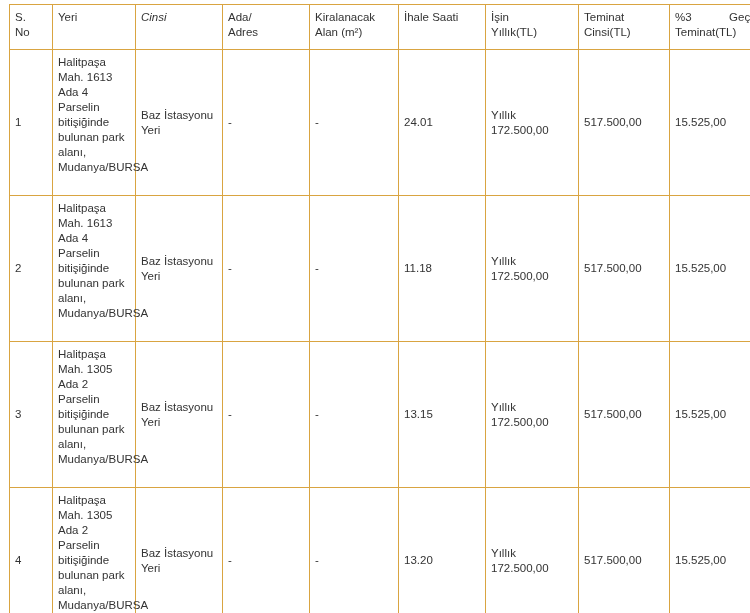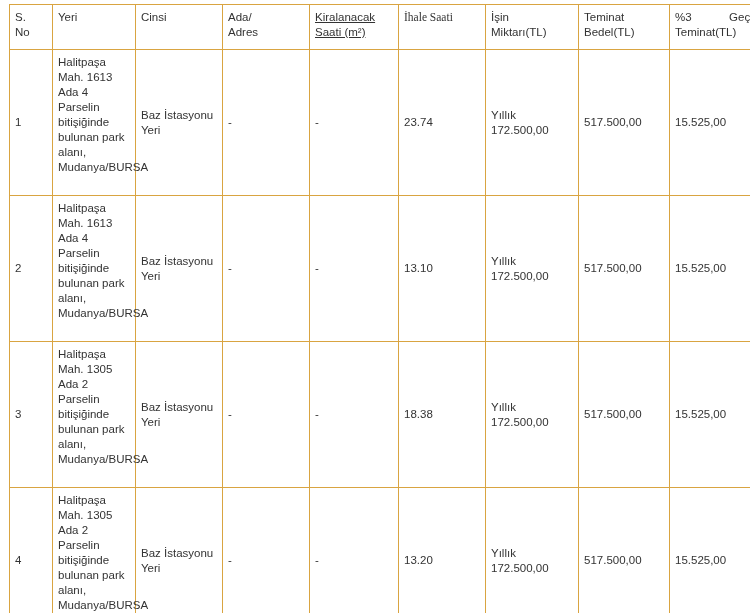--- a/index.html
+++ b/index.html
@@ -47,24 +47,24 @@
     vertical-align: top !important;
     text-align: justify;
     text-align-last: left;
     padding-top: 5px;
   }
   .cell-adres .lastline {
     text-align: right;
   }
   .col1 { width: 32px; }
   .col2 { width: 72px; }
-  .col3 { width: 76px; }
+  .col3 { width: 76px; font-style: italic; }
   .col4 { width: 76px; margin-top: 46px; }
-  .col5 { width: 78px; text-decoration: underline; }
-  .col6 { width: 76px; font-family: Liberation Serif, serif; }
+  .col5 { width: 78px; }
+  .col6 { width: 76px; }
   .col7 { width: 82px; }
   .col8 { width: 80px; }
   .col9 { width: 86px; }
 </style>
 </head>
 <body>
 
 <table class="doc-table">
   <thead>
     <tr>
@@ -77,87 +77,87 @@
       </th>
       <th class="col3">
         <div>Cinsi</div>
       </th>
       <th class="col4">
         <div>Ada/</div>
         <div>Adres</div>
       </th>
       <th class="col5">
         <div>Kiralanacak</div>
-        <div>Saati (m²)</div>
+        <div>Alan (m²)</div>
       </th>
       <th class="col6">
         <div>İhale Saati</div>
       </th>
       <th class="col7">
         <div>İşin</div>
-        <div>Miktarı(TL)</div>
+        <div>Yıllık(TL)</div>
       </th>
       <th class="col8">
         <div>Teminat</div>
-        <div>Bedel(TL)</div>
+        <div>Cinsi(TL)</div>
       </th>
       <th class="col9">
         <div class="hdr-justify">
           <span>%3</span>
           <span>Geçici</span>
         </div>
         <div>Teminat(TL)</div>
       </th>
     </tr>
   </thead>
   <tbody>
     <tr class="body-row">
       <td>1</td>
       <td class="cell-adres">
         <span>Halitpaşa Mah. 1613 Ada 4 Parselin bitişiğinde bulunan park alanı,</span>
         <div class="lastline">Mudanya/BURSA</div>
       </td>
       <td>Baz İstasyonu Yeri</td>
       <td>-</td>
       <td>-</td>
-      <td>23.74</td>
+      <td>24.01</td>
       <td>
         <div>Yıllık</div>
         <div>172.500,00</div>
       </td>
       <td>517.500,00</td>
       <td>15.525,00</td>
     </tr>
     <tr class="body-row">
       <td>2</td>
       <td class="cell-adres">
         <span>Halitpaşa Mah. 1613 Ada 4 Parselin bitişiğinde bulunan park alanı,</span>
         <div class="lastline">Mudanya/BURSA</div>
       </td>
       <td>Baz İstasyonu Yeri</td>
       <td>-</td>
       <td>-</td>
-      <td>13.10</td>
+      <td>11.18</td>
       <td>
         <div>Yıllık</div>
         <div>172.500,00</div>
       </td>
       <td>517.500,00</td>
       <td>15.525,00</td>
     </tr>
     <tr class="body-row">
       <td>3</td>
       <td class="cell-adres">
         <span>Halitpaşa Mah. 1305 Ada 2 Parselin bitişiğinde bulunan park alanı,</span>
         <div class="lastline">Mudanya/BURSA</div>
       </td>
       <td>Baz İstasyonu Yeri</td>
       <td>-</td>
       <td>-</td>
-      <td>18.38</td>
+      <td>13.15</td>
       <td>
         <div>Yıllık</div>
         <div>172.500,00</div>
       </td>
       <td>517.500,00</td>
       <td>15.525,00</td>
     </tr>
     <tr class="body-row">
       <td>4</td>
       <td class="cell-adres">

